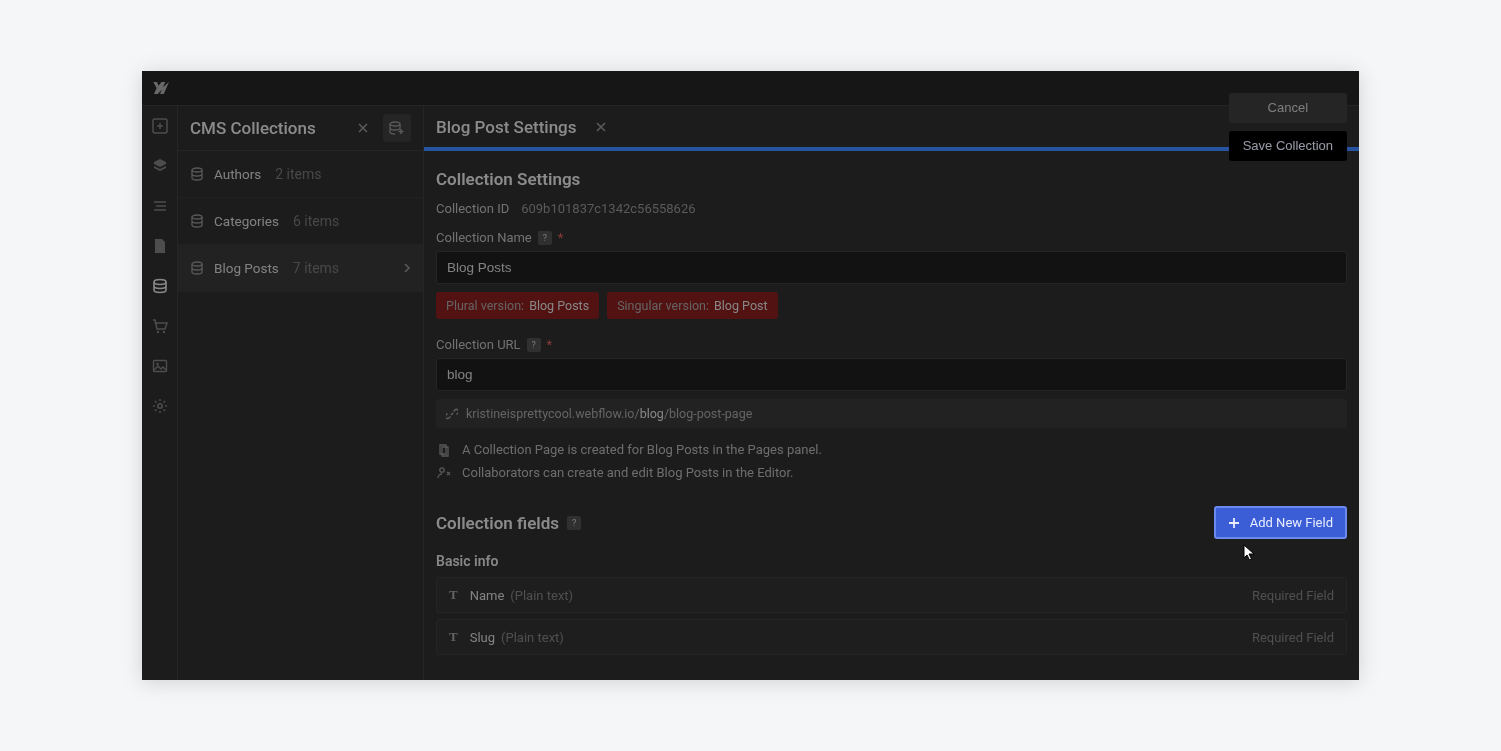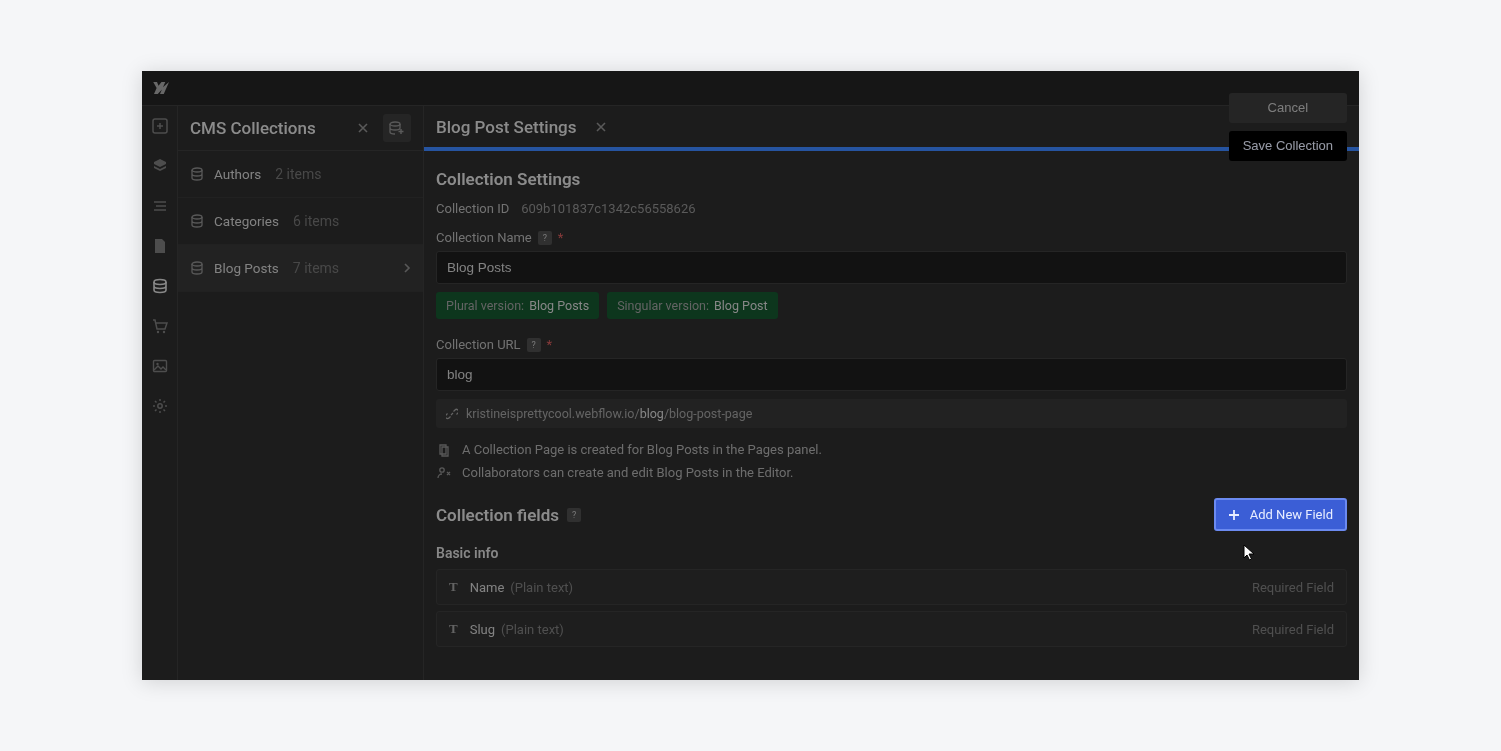--- a/index.html
+++ b/index.html
@@ -186,21 +186,21 @@
     background:#1c1c1c;
     border:1px solid #3a3a3a;
     color:#c8c8c8;
     font-size:13.5px;
     padding: 8px 10px;
     border-radius:3px;
     margin-bottom:8px;
   }
   .version-row { display:flex; gap:8px; margin-bottom:18px; }
   .version-chip {
-    background:#14532d;
+    background:#7f1d1d;
     border-radius:3px;
     padding:6px 10px;
     font-size:12.5px;
     color:#9a9a9a;
     display:flex; gap:5px;
   }
   .version-chip .v-val { color:#cfcfcf; }
   .sub-desc { font-size:12.5px; color:#888; margin-bottom:8px; }
   .url-preview {
     background:#353535;
@@ -212,21 +212,21 @@
     margin-bottom:14px;
   }
   .url-preview .u-seg-strong { color:#cfcfcf; }
   .info-line {
     display:flex; align-items:center; gap:10px;
     font-size:13px; color:#a8a8a8; margin-bottom:8px;
   }
   .info-line .info-icon { color:#888; width:16px; display:flex; justify-content:center; }
   .fields-header {
     display:flex; align-items:center; justify-content:space-between;
-    margin-top:18px; margin-bottom:14px;
+    margin-top:26px; margin-bottom:14px;
   }
   .fields-header .left { display:flex; align-items:center; gap:8px; }
   .add-field-btn {
     background:#3b5ed6;
     color:#e8edff;
     border-radius:3px;
     padding:7px 12px;
     font-size:13px;
     display:flex; align-items:center; gap:10px;
     border:2px solid #6b8af0;

